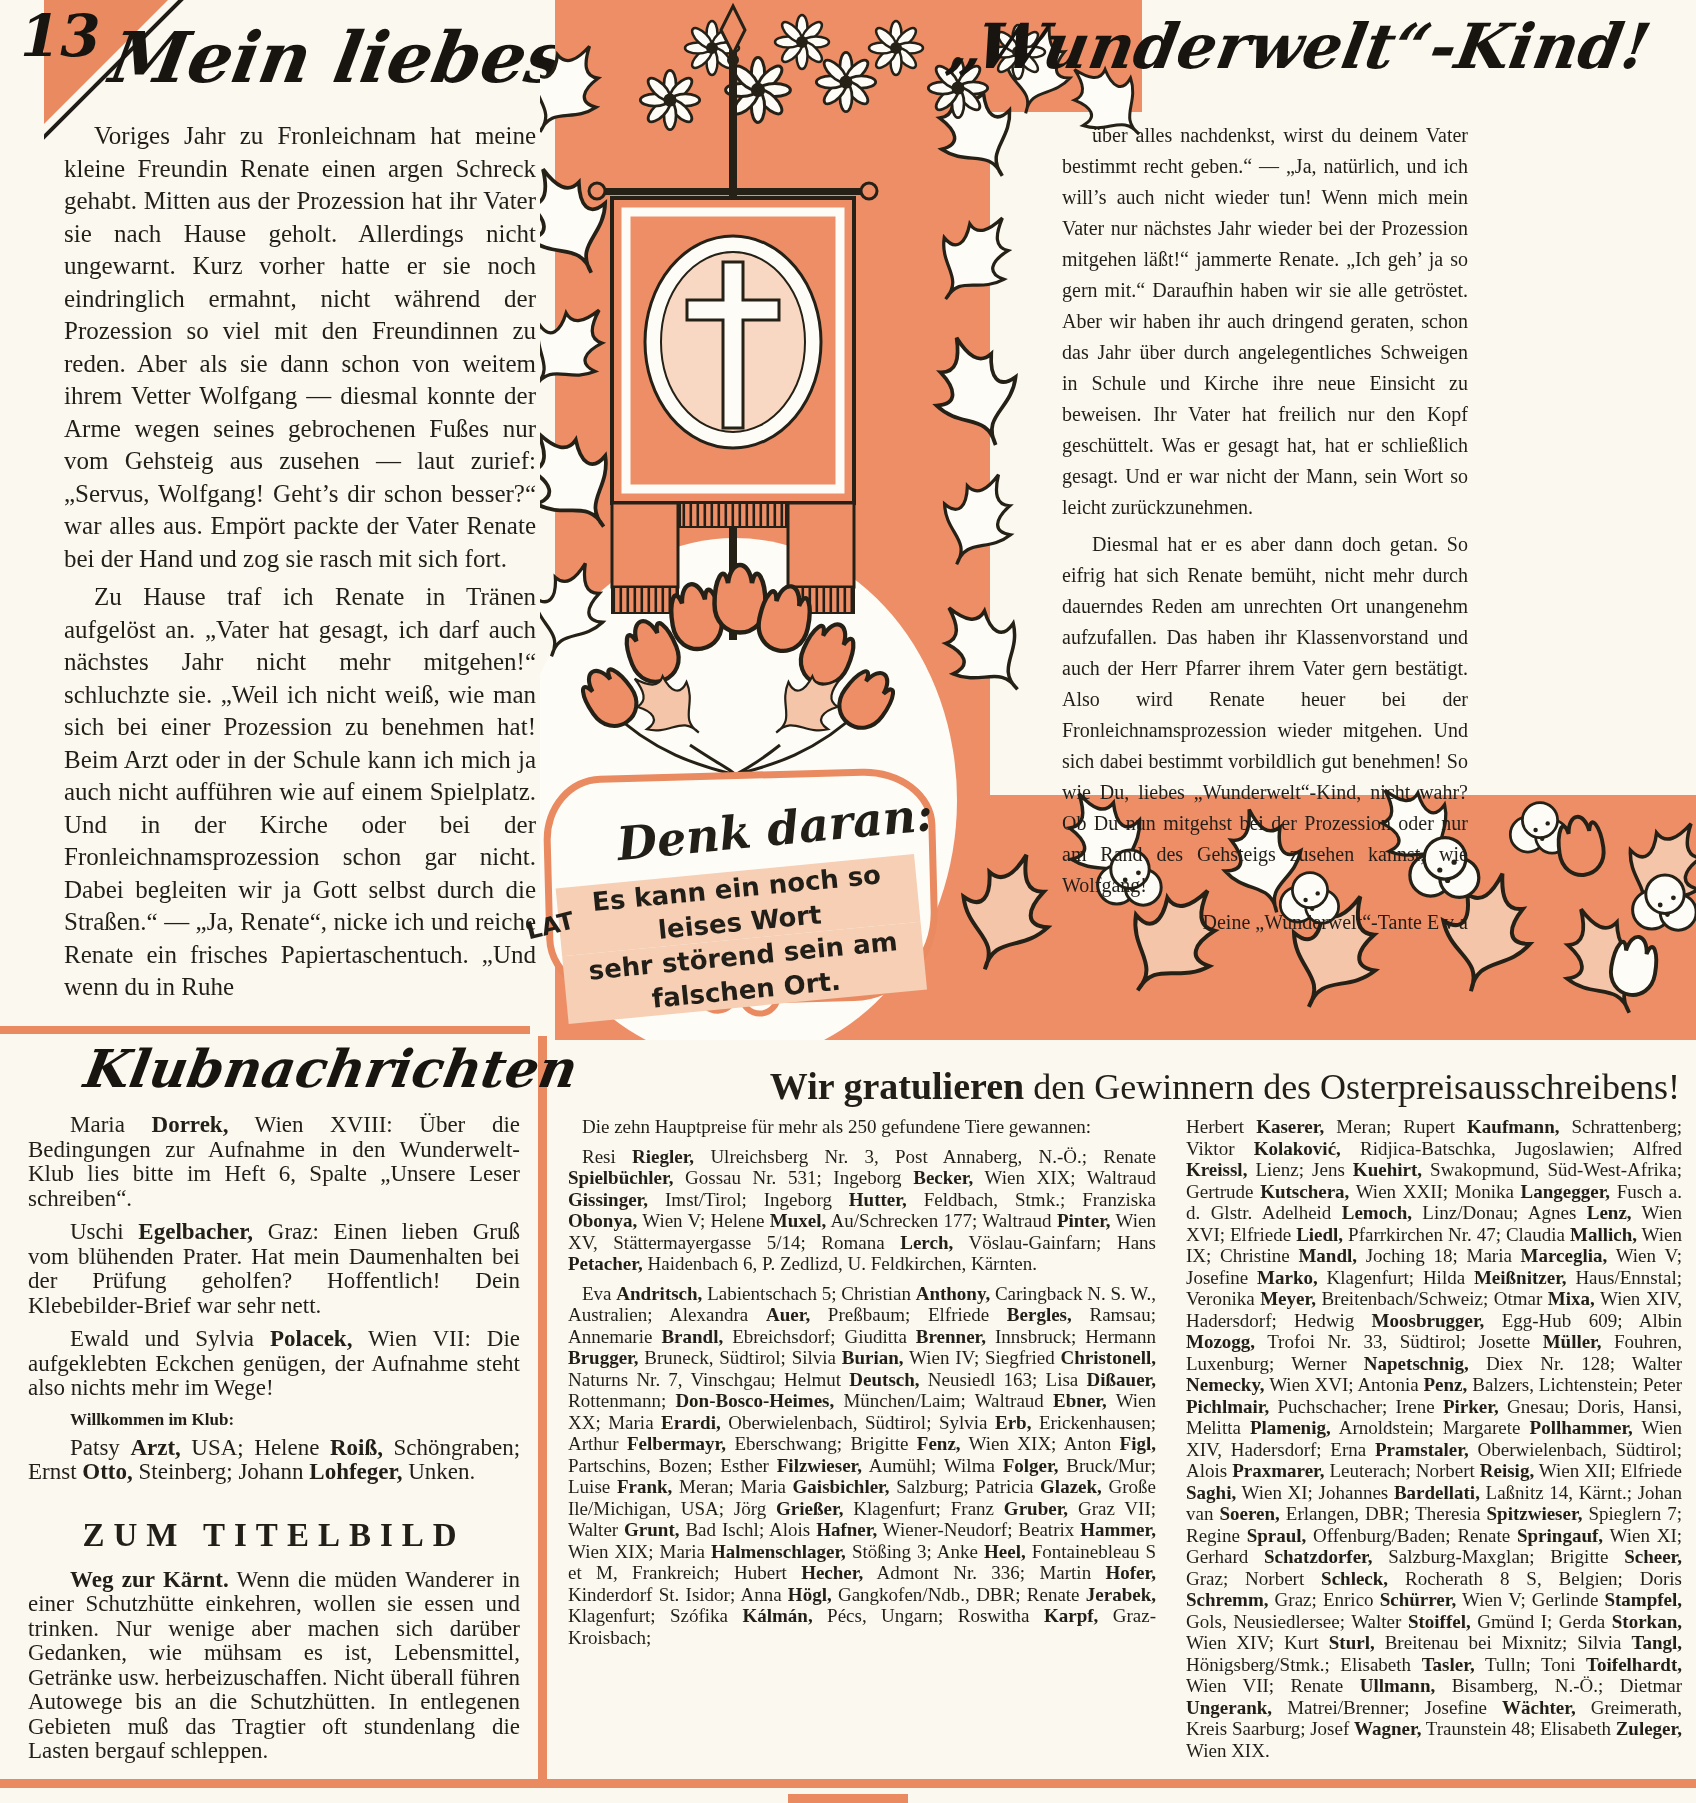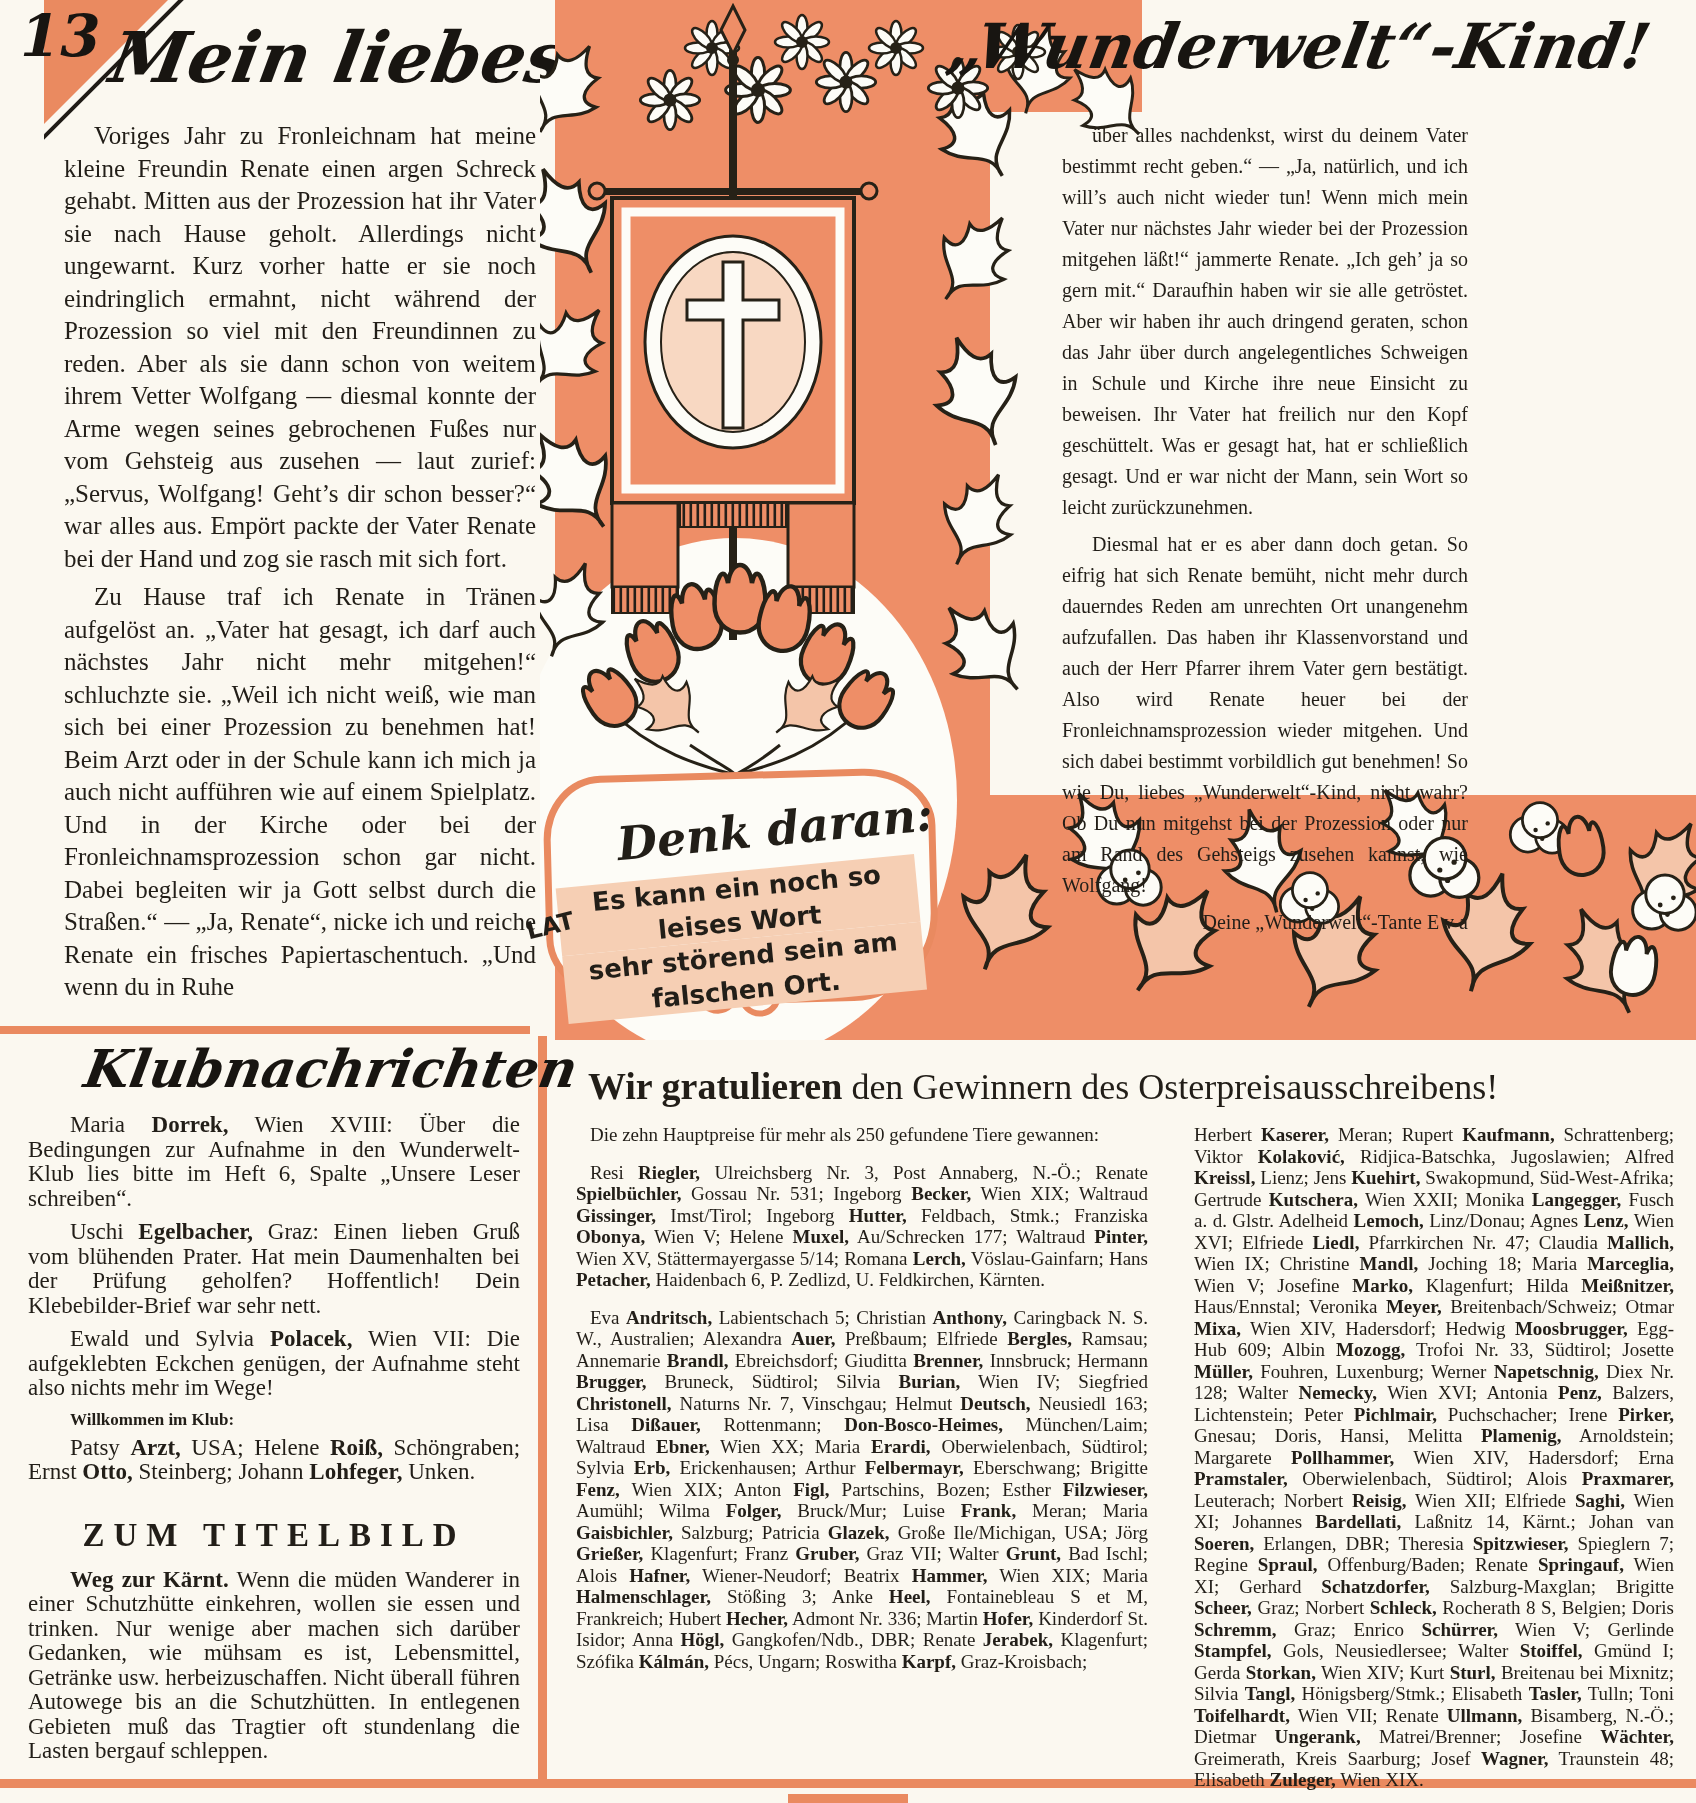--- a/index.html
+++ b/index.html
@@ -59,27 +59,27 @@
   
   .klub{position:absolute;left:28px;top:1038px;width:492px;z-index:4;}
   .klub-header{font-size:52px;margin:0 0 14px 52px;}
   .klub p{font-size:23px;line-height:24.5px;margin:0 0 9px 0;text-align:justify;text-indent:42px;}
   .b{font-weight:bold;}
   .spaced{letter-spacing:.42em;font-size:22px;}
   .willkommen{font-weight:bold;font-size:17px;margin:4px 0 6px 42px;}
   .zum-h{text-align:center;font-weight:bold;font-size:33px;letter-spacing:9px;margin:32px 0 14px 0;
          font-family:"Liberation Serif", serif;}
   
-  .w-title{position:absolute;left:588px;top:1064px;width:1080px;white-space:nowrap;z-index:4;}
+  .w-title{position:absolute;left:600px;top:1064px;width:1080px;white-space:nowrap;z-index:4;text-align:right;}
   .w-title .big{font-weight:bold;font-size:38px;}
   .w-title .rest{font-size:36px;}
   .winners-col{position:absolute;top:1108px;z-index:4;}
   .w-col1{left:560px;width:604px;}
   .w-col2{left:1178px;width:512px;}
-  .winners-col p{font-size:19px;line-height:21.5px;text-align:justify;margin:16px;}
+  .winners-col p{font-size:19px;line-height:21.5px;text-align:justify;margin:8px;}
   .winners-col p.ind{text-indent:14px;}
   .weitere{text-align:center;font-weight:bold;font-size:20px;margin:5px 0 4px 0;}
 </style>
 </head>
 <body>
 
 <div class="page">
 
   <div class="corner">
     <svg width="180" height="180">

